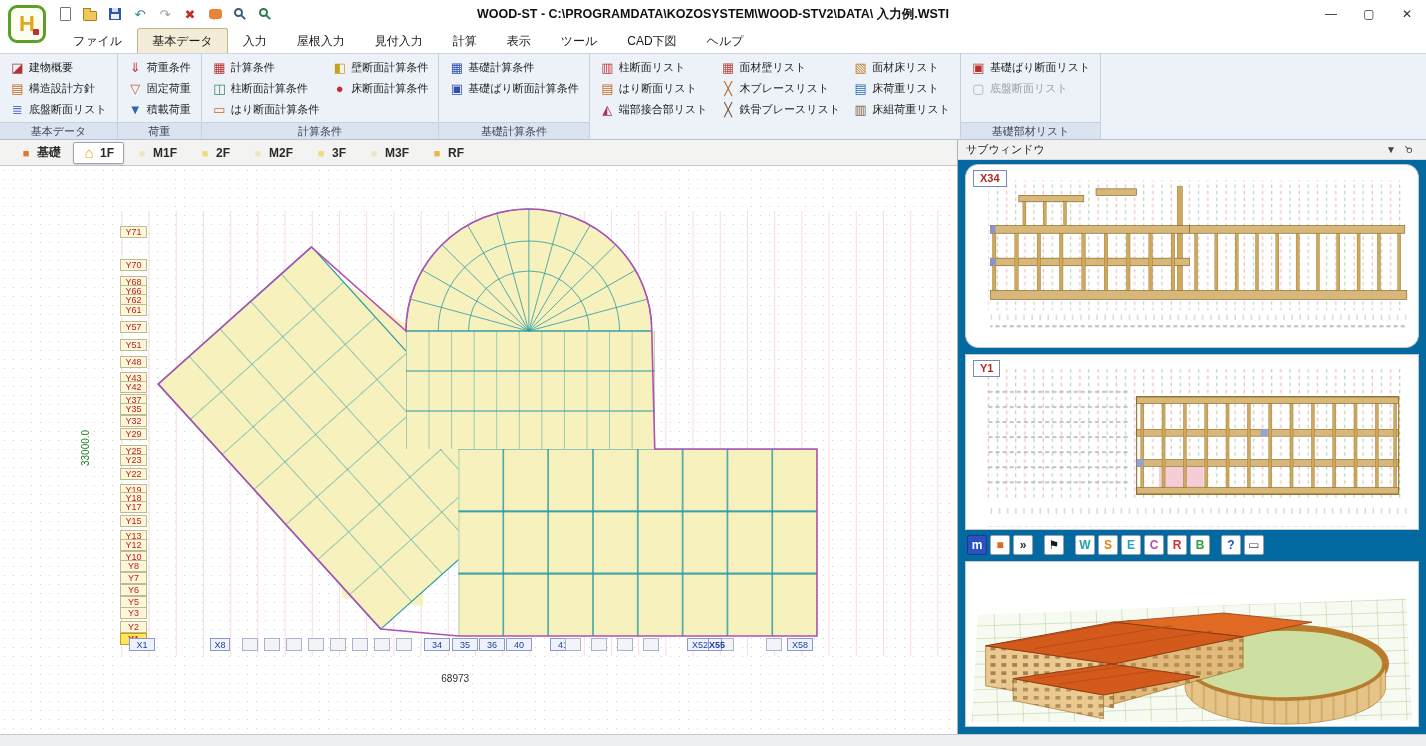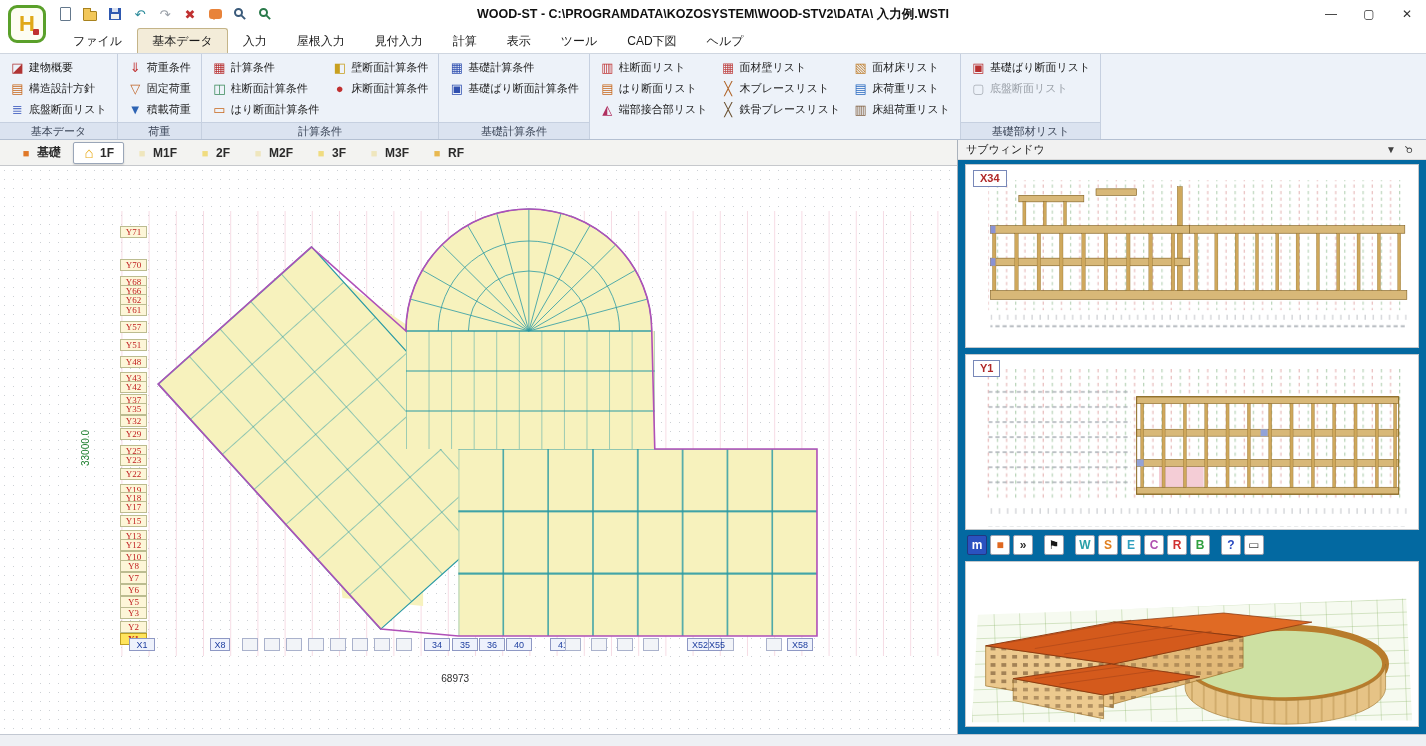--- a/index.html
+++ b/index.html
@@ -49,35 +49,35 @@
   
   .content{flex:1;display:flex;min-height:0;}
   .main{width:958px;flex:0 0 auto;display:flex;flex-direction:column;border-right:1px solid #aab2bc;background:#fff;}
   .floorbar{height:26px;background:#f3f3f1;border-bottom:1px solid #c6c8cc;display:flex;align-items:center;gap:2px;padding-left:10px;flex:0 0 auto;}
   .ftab{display:flex;align-items:center;gap:5px;padding:3px 9px;font-size:12px;font-weight:700;color:#2a2a2a;border:1px solid transparent;border-radius:2px;}
   .ftab .fic{width:12px;height:12px;font-size:11px;line-height:12px;text-align:center;}
   .ftab.active{background:#fff;border-color:#9aa6b8;box-shadow:0 1px 2px rgba(0,0,0,.15);}
   .ftab.active .fic{font-size:15px;line-height:11px;}
   .canvas{position:relative;flex:1;background:#fff;background-image:radial-gradient(#ccd0d4 .5px,transparent .6px);background-size:9px 9px;overflow:hidden;}
   .canvas svg.plan{position:absolute;inset:0;width:100%;height:100%;}
-  .ylab{position:absolute;left:120px;width:27px;height:12px;font-size:9px;line-height:11px;text-align:center;color:#c02020;background:#fdf6d8;border:1px solid #bcbc90;z-index:3;font-family:Liberation Serif, serif;}
+  .ylab{position:absolute;left:120px;width:27px;height:12px;font-size:9px;line-height:11px;text-align:center;color:#c02020;background:#fdf6d8;border:1px solid #bcbc90;z-index:3;}
   .ylab.hl{background:#ffe45c;border-color:#c0a020;font-weight:700;}
   .xlab{position:absolute;top:472px;height:13px;font-size:9px;line-height:12px;text-align:center;color:#2040a0;background:#eef2fc;border:1px solid #8e98c4;z-index:3;}
   .xlab.empty{background:#f2f4f8;border-color:#aab2cc;}
 
   
   .panel{flex:1;display:flex;flex-direction:column;background:#0369a1;min-width:0;}
   .phead{height:20px;display:flex;align-items:center;padding:0 8px;font-size:11px;color:#202020;background:#f1f1f1;border-bottom:1px solid #d8d8d8;flex:0 0 auto;}
   .phead .sp{flex:1;}
   .pic{width:18px;text-align:center;font-size:10px;color:#404040;}
   .pin{display:inline-block;transform:rotate(135deg);}
   .view{position:relative;background:#fff;border:1px solid #c4c8cc;margin:4px 7px 2px 7px;flex:0 0 auto;}
   .view svg{display:block;width:100%;height:100%;}
   .vlabel{position:absolute;top:5px;left:7px;border:1px solid #7888b8;background:#fff;color:#b02828;font-size:11px;font-weight:700;padding:0 6px;line-height:15px;z-index:2;}
-  #view-x34{height:184px;}
+  #view-x34{height:184px;border-radius:13px;}
   #view-y1{height:176px;}
   #view-3d{flex:1;margin-bottom:7px;min-height:0;}
   .ptools{height:25px;display:flex;align-items:center;gap:3px;padding:0 9px;flex:0 0 auto;}
   .tbtn{min-width:20px;height:20px;border:1px solid #9aa0b0;background:#fff;font-size:12px;font-weight:700;display:flex;align-items:center;justify-content:center;padding:0 3px;border-radius:2px;}
   .tbtn.pressed{background:#2a52c0;color:#fff;border-color:#203880;}
   .tbtn.gap{margin-left:8px;}
 
   .statusbar{height:12px;background:#eef0f4;border-top:1px solid #c2c8d2;flex:0 0 auto;}
 </style>
 </head>
@@ -435,21 +435,21 @@
         <div class="xlab" style="left: 452px; width: 26px;">35</div>
         <div class="xlab" style="left: 479px; width: 26px;">36</div>
         <div class="xlab" style="left: 506px; width: 26px;">40</div>
         <div class="xlab" style="left: 533px; width: 26px; margin-left: 17px;">41</div>
         <div class="xlab empty" style="left: 565px; width: 16px;"></div>
         <div class="xlab empty" style="left: 591px; width: 16px;"></div>
         <div class="xlab empty" style="left: 617px; width: 16px;"></div>
         <div class="xlab empty" style="left: 643px; width: 16px;"></div>
         <div class="xlab" style="left: 687px; width: 26px;">X52</div>
         <div class="xlab empty" style="left: 718px; width: 16px;"></div>
-        <div class="xlab" style="left: 708px; width: 14px;">X55</div>
+        <div class="xlab" style="left: 708px; width: 14px; font-weight: bold;">X55</div>
         <div class="xlab empty" style="left: 766px; width: 16px;"></div>
         <div class="xlab" style="left: 787px; width: 26px;">X58</div>
       </div>
   </div>
 
   <div class="panel">
     <div class="phead">
       <span>サブウィンドウ</span>
       <span class="sp"></span>
     <span class="pic"><span>▼</span></span>

